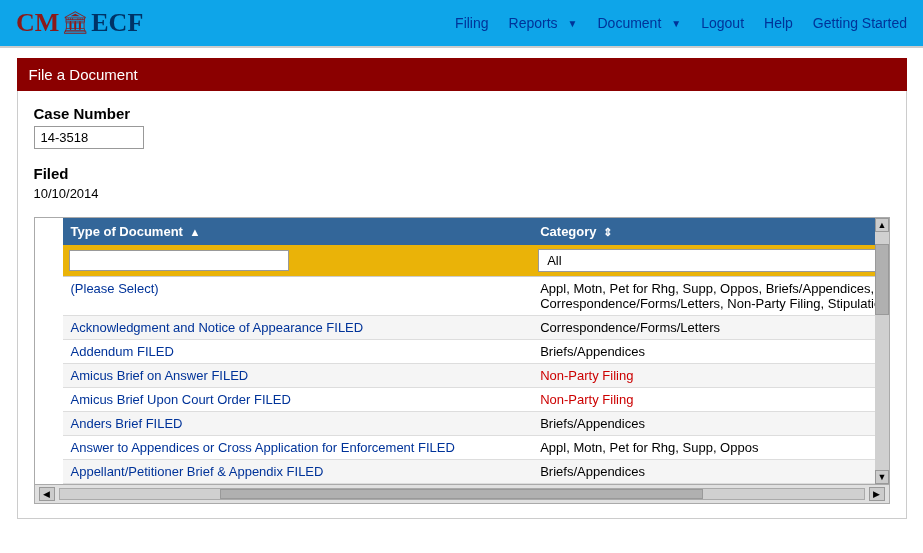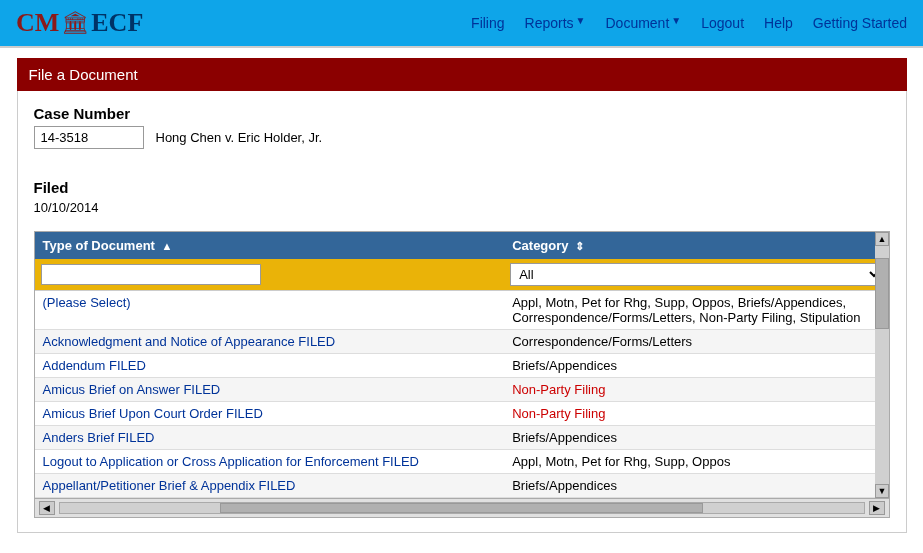--- a/index.html
+++ b/index.html
@@ -24,21 +24,22 @@
 
     #nav { display: flex; align-items: center; gap: 20px; }
     .nav-link {
       color: #003399;
       text-decoration: none;
       font-size: 14px;
       cursor: pointer;
     }
     .nav-link-dropdown {
       display: flex;
-      gap: 2px;
+      align-items: center;
+      gap: 10px;
       color: #003399;
       font-size: 14px;
       cursor: pointer;
     }
     .dropdown-arrow { font-size: 10px; color: #003399; }
 
     
     #main {
       padding: 0;
       margin: 10px auto;
@@ -65,22 +66,22 @@
     .field-label {
       font-weight: bold;
       font-size: 15px;
       color: #000;
       margin-bottom: 4px;
     }
 
     #case-number-row {
       display: flex;
       align-items: center;
-      gap: 12px;
-      margin-bottom: 30px;
+      gap: 4px;
+      margin-bottom: 16px;
     }
 
     #case-number-input {
       border: 1px solid #999;
       padding: 3px 6px;
       font-size: 13px;
       width: 110px;
       color: #000;
     }
 
@@ -94,20 +95,21 @@
 
     
     #doc-table-container {
       border: 1px solid #aaa;
       overflow: hidden;
     }
 
     #doc-table {
       width: 100%;
       border-collapse: collapse;
+      margin-left: 28px;
     }
 
     #doc-table thead tr th {
       background: #336699;
       color: #fff;
       padding: 6px 8px;
       text-align: left;
       font-size: 13px;
       font-weight: bold;
     }
@@ -280,21 +282,20 @@
 
 <div id="main">
 
   <div id="file-doc-header">File a Document</div>
 
   <div id="content-area">
 
     <div class="field-label">Case Number</div>
     <div id="case-number-row">
       <input id="case-number-input" type="text" value="14-3518" style="">
-      <span id="case-name">Hong Chen v. Eric Holder, Jr.</span>
     </div>
 
     <div class="filed-section">
       <div class="field-label">Filed</div>
       <div class="filed-date">10/10/2014</div>
     </div>
 
     <div id="doc-table-container">
       <div id="table-wrapper">
         <table id="doc-table">
@@ -341,21 +342,21 @@
               </tr>
               <tr>
                 <td><a href="#" class="link-blue">Amicus Brief Upon Court Order FILED</a></td>
                 <td><a href="#" class="link-red">Non-Party Filing</a></td>
               </tr>
               <tr>
                 <td><a href="#" class="link-blue">Anders Brief FILED</a></td>
                 <td>Briefs/Appendices</td>
               </tr>
               <tr>
-                <td><a href="#" class="link-blue">Logout to Application or Cross Application for Enforcement FILED</a></td>
+                <td><a href="#" class="link-blue">Answer to Appendices or Cross Application for Enforcement FILED</a></td>
                 <td>Appl, Motn, Pet for Rhg, Supp, Oppos</td>
               </tr>
               <tr>
                 <td><a href="#" class="link-blue">Appellant/Petitioner Brief &amp; Appendix FILED</a></td>
                 <td>Briefs/Appendices</td>
               </tr>
             </tbody>
         </table>
 
         <div class="right-scrollbar">

